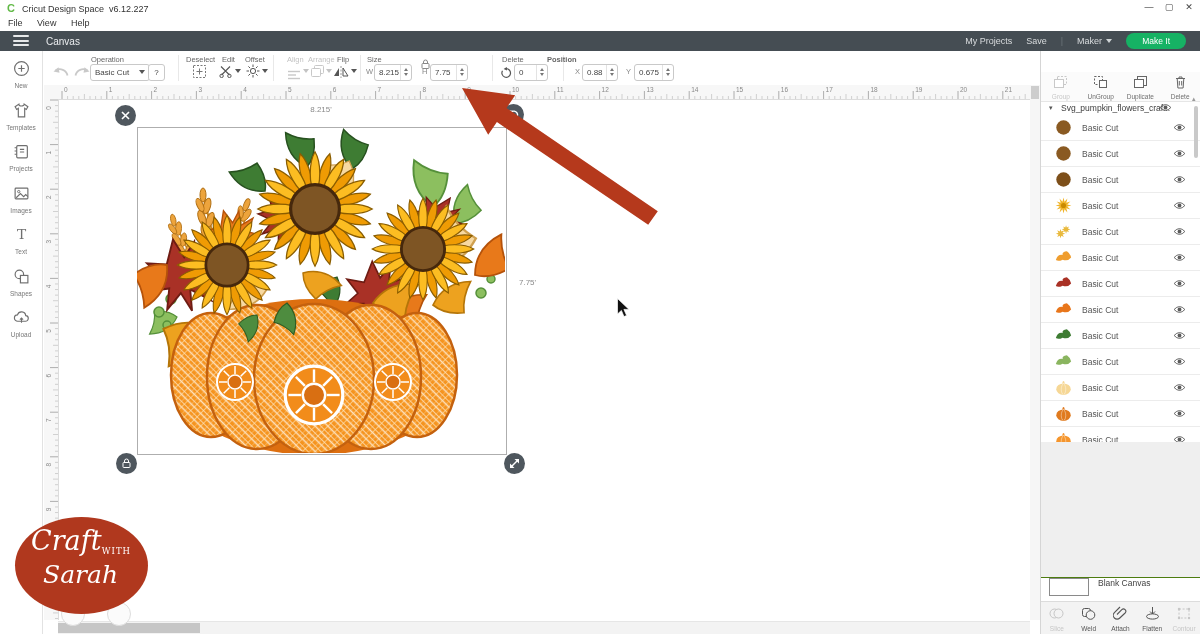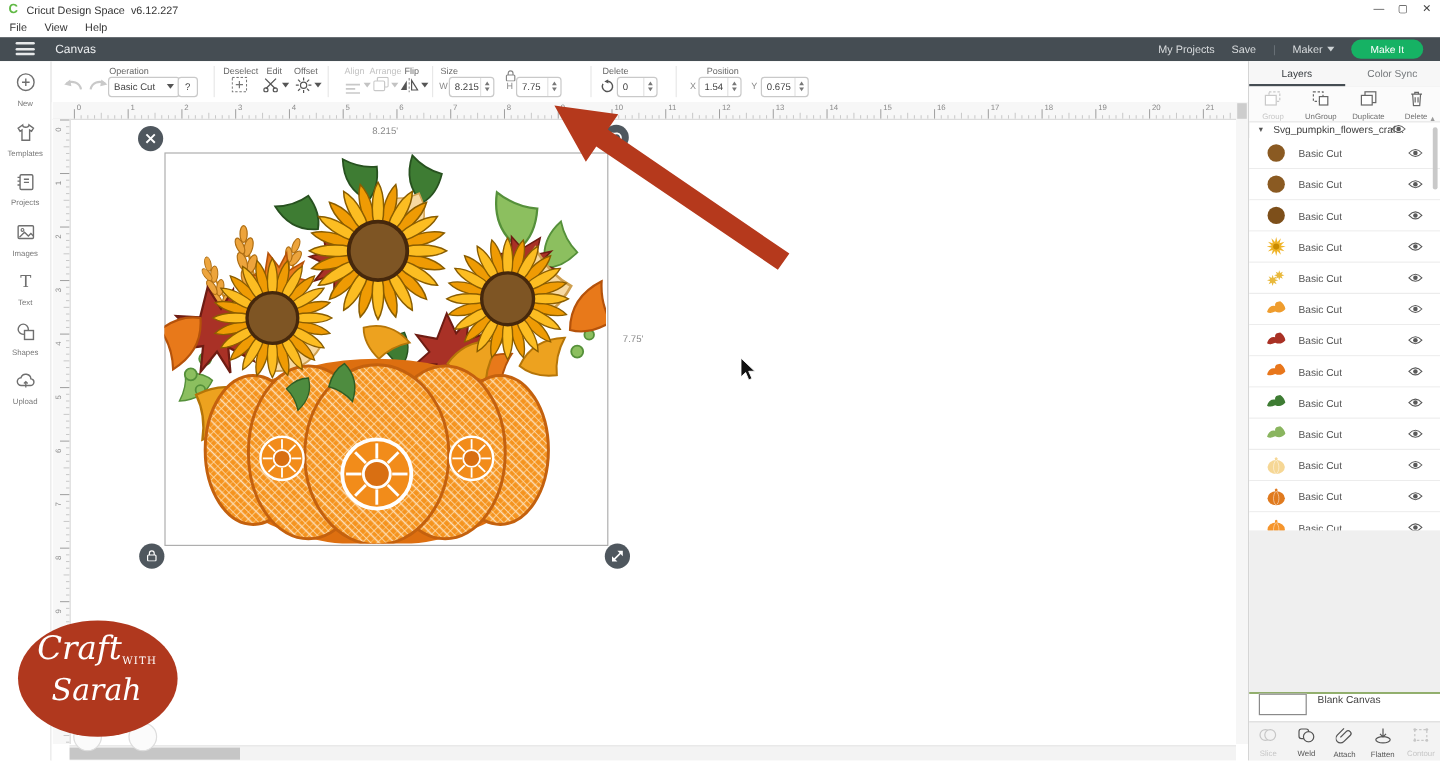--- a/index.html
+++ b/index.html
@@ -229,24 +229,24 @@
     <div class="num-box" style="left:472px;top:12.5px;width:28px;">
       <span>0</span>
       <span class="stepper">
           <i class="up"></i>
           <i class="dn"></i>
         </span>
     </div>
 
     <div class="tb-div" style="left:521px;"></div>
 
-    <span class="tb-label" style="left:547px;top:4px;">Position</span>
+    <span class="tb-label" style="left:505px;top:4px;font-weight:bold;">Position</span>
     <span class="tb-label" style="left:533px;top:16px;color:#888;">X</span>
     <div class="num-box" style="left:540px;top:12.5px;width:30px;">
-      <span>1.54</span>
+      <span>0.88</span>
       <span class="stepper">
           <i class="up"></i>
           <i class="dn"></i>
         </span>
     </div>
     <span class="tb-label" style="left:584px;top:16px;color:#888;">Y</span>
     <div class="num-box" style="left:592px;top:12.5px;width:34px;">
       <span>0.675</span>
       <span class="stepper">
           <i class="up"></i>
@@ -787,24 +787,20 @@
     </div>
   <div class="handle" style="left:503.5px;top:452.5px;">
       <svg width="11" height="11">
         <path d="M2,9 L9,2" stroke="#fff" stroke-width="1.4"></path>
         <polygon points="10,1 10,5.5 5.5,1" fill="#fff"></polygon>
         <polygon points="1,10 5.5,10 1,5.5" fill="#fff"></polygon>
       </svg>
     </div>
 
   <div class="abs rpanel">
-    <div class="rtabs">
-      <div class="rtab active">Layers</div>
-      <div class="rtab">Color Sync</div>
-    </div>
     <div class="ractions" id="panel-actions">
         <div class="ract dis"><span><svg width="15" height="14" viewBox="0 0 15 14">
               <rect x="4.5" y="1.5" width="9" height="8" fill="none" stroke="#c9c9c9" stroke-dasharray="2,1.5"></rect>
               <rect x="1.5" y="4.5" width="9" height="8" fill="#fff" stroke="#c9c9c9"></rect>
             </svg></span><span class="lbl">Group</span></div>
         <div class="ract"><span><svg width="15" height="14" viewBox="0 0 15 14">
               <rect x="1.5" y="1.5" width="8" height="8" fill="none" stroke="#666" stroke-dasharray="2,1.5"></rect>
               <rect x="6.5" y="5.5" width="7" height="7" fill="#fff" stroke="#666"></rect>
             </svg></span><span class="lbl">UnGroup</span></div>
         <div class="ract"><span><svg width="15" height="14" viewBox="0 0 15 14">

